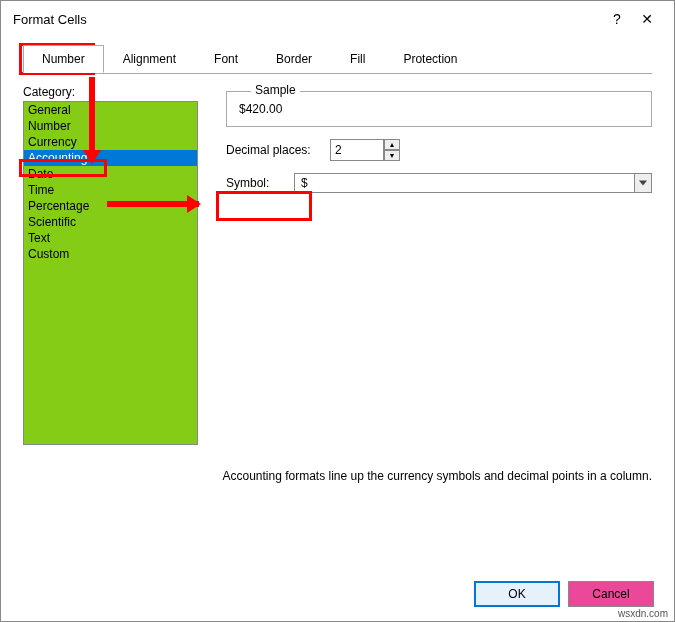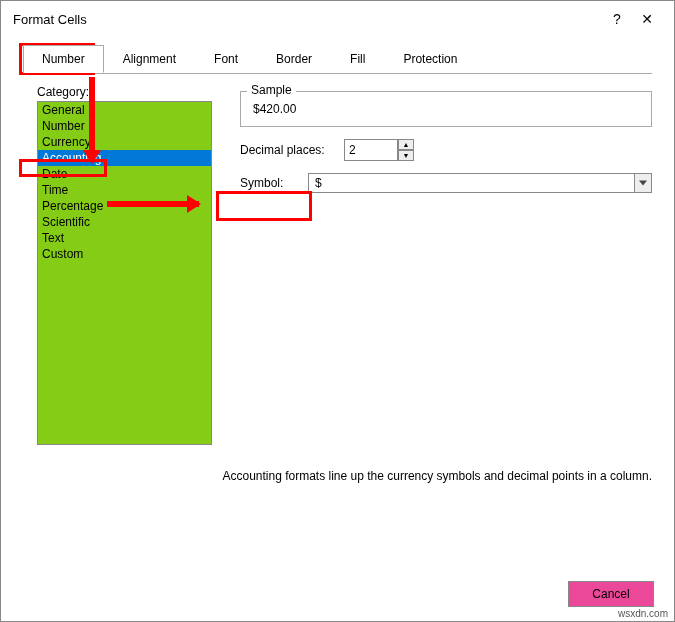--- a/index.html
+++ b/index.html
@@ -13,29 +13,29 @@
     .tab.active { border: 1px solid #aaa; border-bottom: 1px solid #fff; background: #fff; position: relative; z-index: 2; }
     .tab-row-border { border-bottom: 1px solid #aaa; position: absolute; left: 22px; right: 22px; top: 72px; }
     .red-box { border: 3px solid #f00; position: absolute; pointer-events: none; }
     .red-box.tab-hl { left: 18px; top: 42px; width: 76px; height: 32px; }
     .red-box.cat-hl { left: 18px; top: 158px; width: 88px; height: 18px; }
     .red-box.sym-hl { left: 215px; top: 190px; width: 96px; height: 30px; }
     .arrow-v { position:absolute; left:88px; top:76px; width:6px; height:85px; background:#f00; }
     .arrow-v::after { content:''; position:absolute; bottom:-2px; left:-6px; border-left:9px solid transparent; border-right:9px solid transparent; border-top:14px solid #f00; }
     .arrow-h { position:absolute; left:106px; top:200px; width:92px; height:6px; background:#f00; }
     .arrow-h::after { content:''; position:absolute; right:-2px; top:-6px; border-top:9px solid transparent; border-bottom:9px solid transparent; border-left:14px solid #f00; }
-    .body-area { display: flex; padding: 12px 22px 0 36px; }
+    .body-area { display: flex; padding: 12px 22px 0 22px; }
     .left-col { width: 185px; }
     .label { margin-bottom: 2px; }
     .listbox { border: 1px solid #888; height: 344px; width: 175px; overflow-y: scroll; background: #84cc16; }
     .listbox-item { padding: 1px 4px; cursor: pointer; }
     .listbox-item.selected { background: #0078d7; color: #fff; }
     .right-col { flex: 1; padding-left: 18px; }
     .sample-box { border: 1px solid #aaa; padding: 10px 12px 10px 12px; position: relative; margin-top: 6px; }
-    .sample-legend { position: absolute; top: -9px; left: 6px; background: #fff; padding: 0 4px; }
+    .sample-legend { position: absolute; top: -9px; left: 24px; background: #fff; padding: 0 4px; }
     .row { display: flex; align-items: center; margin-top: 12px; gap: 8px; }
     .row-label { width: 96px; }
     .num-input { display:flex; }
     .num-input input { width: 54px; border: 1px solid #888; padding: 2px 4px; }
     .spinner { display:flex; flex-direction:column; }
     .spinner button { width:16px; height:11px; border:1px solid #888; background:#eee; font-size:7px; line-height:6px; padding:0; }
     .select-box { flex:1; display:flex; }
     .select-box .sel-val { flex:1; border:1px solid #888; border-right:none; padding:2px 6px; background:#fff; }
     .select-box .sel-btn { width:18px; border:1px solid #888; background:#eee; display:flex; align-items:center; justify-content:center; }
     .sel-btn svg { width:8px; height:6px; }
@@ -105,20 +105,21 @@
             </svg>
         </div>
       </div>
     </div>
   </div>
 </div>
 
 <div class="desc">Accounting formats line up the currency symbols and decimal points in a column.</div>
 
 <div class="footer">
+  <button class="btn primary">OK</button>
   <button class="btn">Cancel</button>
 </div>
 
 <div class="red-box tab-hl"></div>
 <div class="red-box cat-hl"></div>
 <div class="red-box sym-hl"></div>
 <div class="arrow-v"></div>
 <div class="arrow-h"></div>
 
 <div class="watermark">wsxdn.com</div>

